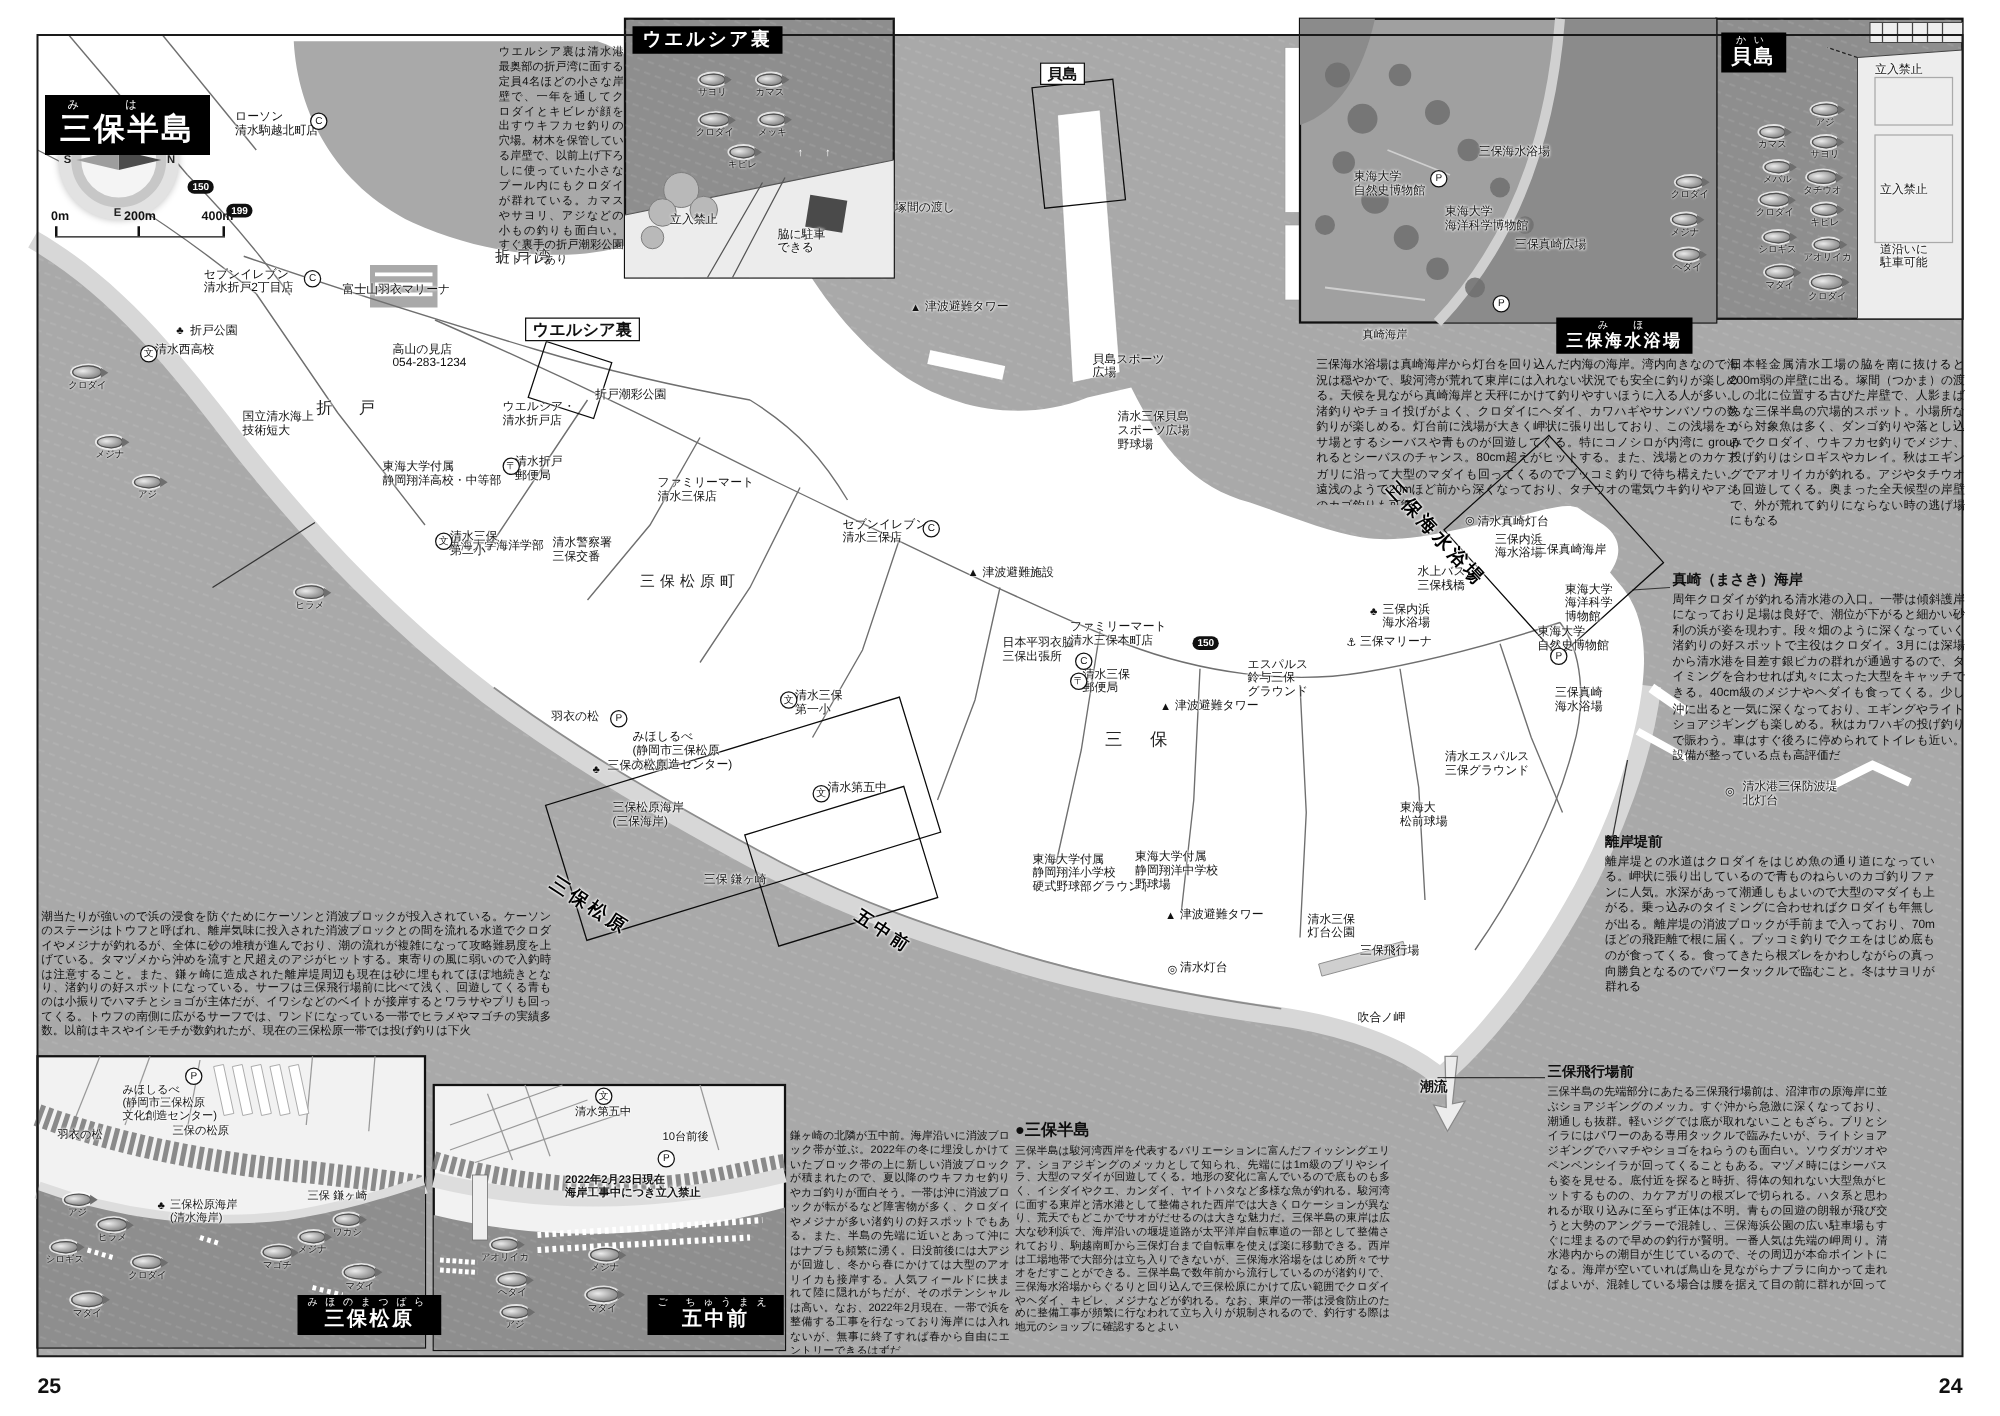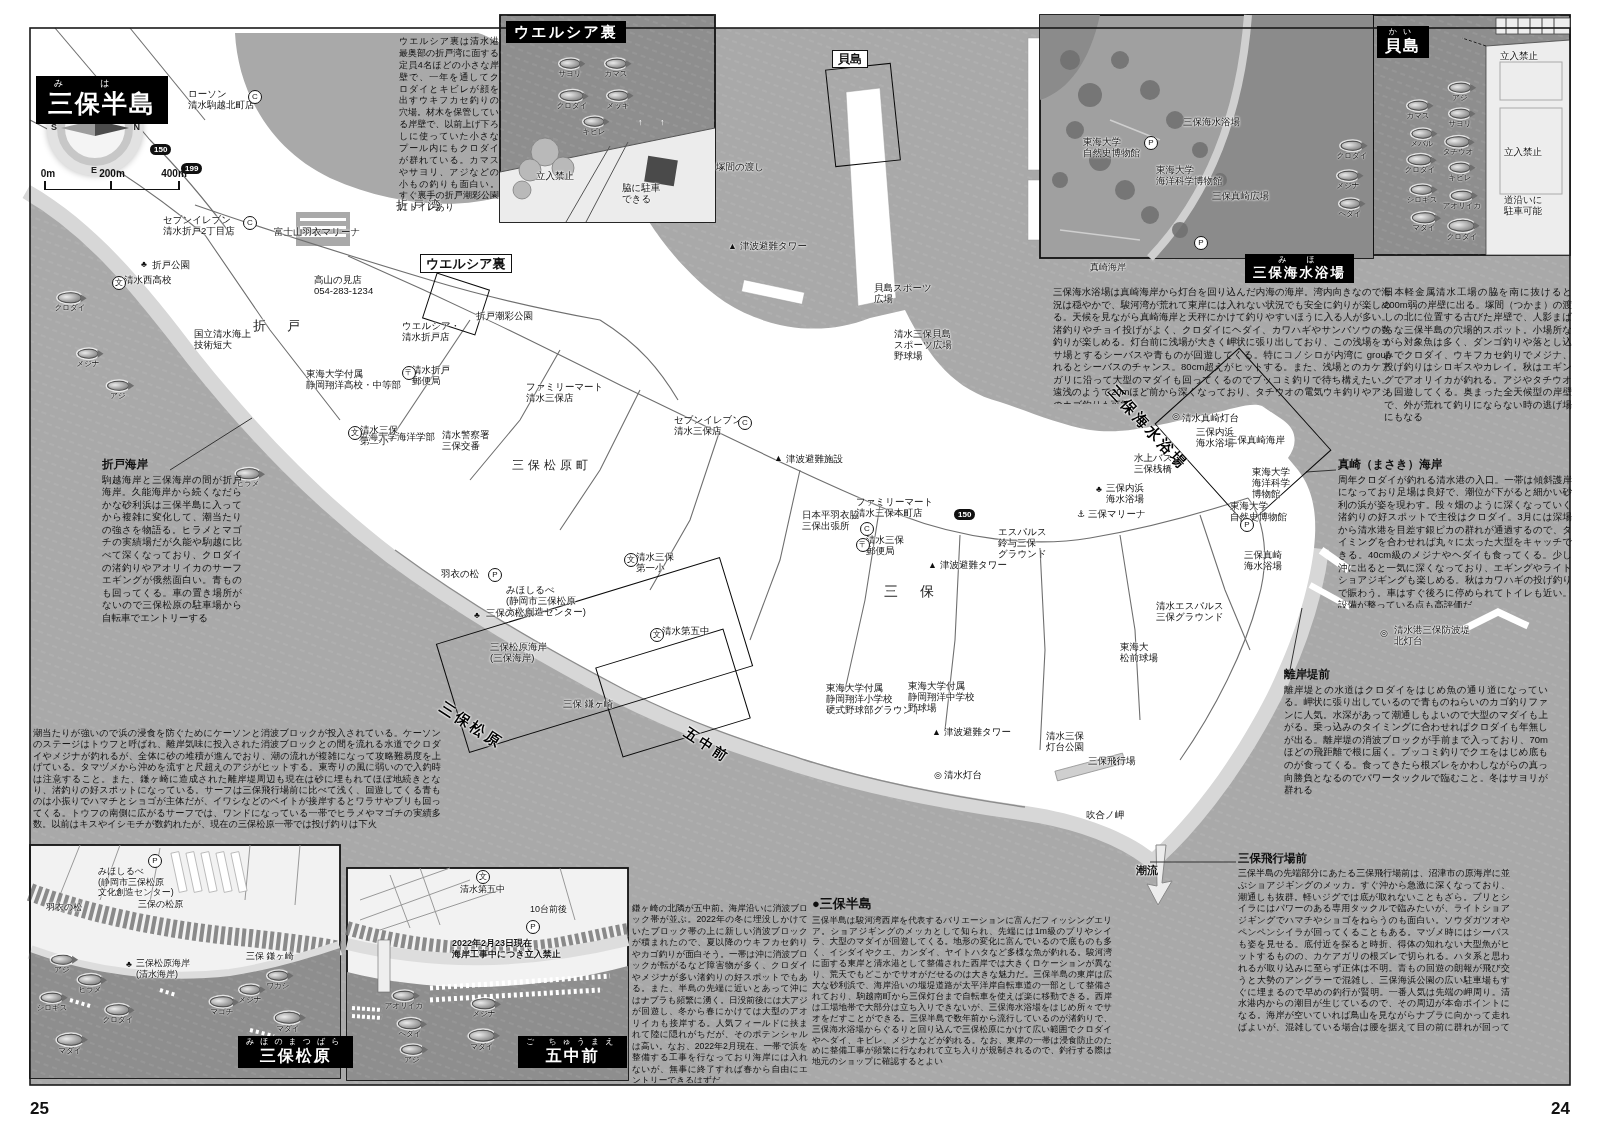--- a/index.html
+++ b/index.html
@@ -338,24 +338,20 @@
       <h4>真崎（まさき）海岸</h4>
       <div>周年クロダイが釣れる清水港の入口。一帯は傾斜護岸になっており足場は良好で、潮位が下がると細かい砂利の浜が姿を現わす。段々畑のように深くなっていく渚釣りの好スポットで主役はクロダイ。3月には深場から清水港を目差す銀ピカの群れが通過するので、タイミングを合わせれば丸々に太った大型をキャッチできる。40cm級のメジナやヘダイも食ってくる。少し沖に出ると一気に深くなっており、エギングやライトショアジギングも楽しめる。秋はカワハギの投げ釣りで賑わう。車はすぐ後ろに停められてトイレも近い。設備が整っている点も高評価だ</div>
     </div>
     <div class="tb" id="tb-rigantei">
       <h4>離岸堤前</h4>
       <div>離岸堤との水道はクロダイをはじめ魚の通り道になっている。岬状に張り出しているので青ものねらいのカゴ釣りファンに人気。水深があって潮通しもよいので大型のマダイも上がる。乗っ込みのタイミングに合わせればクロダイも年無しが出る。離岸堤の消波ブロックが手前まで入っており、70mほどの飛距離で根に届く。ブッコミ釣りでクエをはじめ底ものが食ってくる。食ってきたら根ズレをかわしながらの真っ向勝負となるのでパワータックルで臨むこと。冬はサヨリが群れる</div>
     </div>
     <div class="tb" id="tb-airfield">
       <h4>三保飛行場前</h4>
       <div>三保半島の先端部分にあたる三保飛行場前は、沼津市の原海岸に並ぶショアジギングのメッカ。すぐ沖から急激に深くなっており、潮通しも抜群。軽いジグでは底が取れないこともざら。ブリとシイラにはパワーのある専用タックルで臨みたいが、ライトショアジギングでハマチやショゴをねらうのも面白い。ソウダガツオやペンペンシイラが回ってくることもある。マヅメ時にはシーバスも姿を見せる。底付近を探ると時折、得体の知れない大型魚がヒットするものの、カケアガリの根ズレで切られる。ハタ系と思われるが取り込みに至らず正体は不明。青もの回遊の朗報が飛び交うと大勢のアングラーで混雑し、三保海浜公園の広い駐車場もすぐに埋まるので早めの釣行が賢明。一番人気は先端の岬周り。清水港内からの潮目が生じているので、その周辺が本命ポイントになる。海岸が空いていれば鳥山を見ながらナブラに向かって走ればよいが、混雑している場合は腰を据えて目の前に群れが回ってくるまで我慢する</div>
-    </div>
-    <div class="tb" id="tb-orido">
-      <h4>折戸海岸</h4>
-      <div>駒越海岸と三保海岸の間が折戸海岸。久能海岸から続くなだらかな砂利浜は三保半島に入ってから複雑に変化して、潮当たりの強さを物語る。ヒラメとマゴチの実績場だが久能や駒越に比べて深くなっており、クロダイの渚釣りやアオリイカのサーフエギングが俄然面白い。青ものも回ってくる。車の置き場所がないので三保松原の駐車場から自転車でエントリーする</div>
     </div>
     <div class="tb" id="tb-matsubara">
       <div>潮当たりが強いので浜の浸食を防ぐためにケーソンと消波ブロックが投入されている。ケーソンのステージはトウフと呼ばれ、離岸気味に投入された消波ブロックとの間を流れる水道でクロダイやメジナが釣れるが、全体に砂の堆積が進んでおり、潮の流れが複雑になって攻略難易度を上げている。タマヅメから沖めを流すと尺超えのアジがヒットする。東寄りの風に弱いので入釣時は注意すること。また、鎌ヶ崎に造成された離岸堤周辺も現在は砂に埋もれてほぼ地続きとなり、渚釣りの好スポットになっている。サーフは三保飛行場前に比べて浅く、回遊してくる青ものは小振りでハマチとショゴが主体だが、イワシなどのベイトが接岸するとワラサやブリも回ってくる。トウフの南側に広がるサーフでは、ワンドになっている一帯でヒラメやマゴチの実績多数。以前はキスやイシモチが数釣れたが、現在の三保松原一帯では投げ釣りは下火</div>
     </div>
     <div class="tb" id="tb-gochumae">
       <div>鎌ヶ崎の北隣が五中前。海岸沿いに消波ブロック帯が並ぶ。2022年の冬に埋没しかけていたブロック帯の上に新しい消波ブロックが積まれたので、夏以降のウキフカセ釣りやカゴ釣りが面白そう。一帯は沖に消波ブロックが転がるなど障害物が多く、クロダイやメジナが多い渚釣りの好スポットでもある。また、半島の先端に近いとあって沖にはナブラも頻繁に湧く。日没前後には大アジが回遊し、冬から春にかけては大型のアオリイカも接岸する。人気フィールドに挟まれて陸に隠れがちだが、そのポテンシャルは高い。なお、2022年2月現在、一帯で浜を整備する工事を行なっており海岸には入れないが、無事に終了すれば春から自由にエントリーできるはずだ</div>
     </div>
     <div class="tb" id="tb-miho">
       <h4>●三保半島</h4>
       <div>三保半島は駿河湾西岸を代表するバリエーションに富んだフィッシングエリア。ショアジギングのメッカとして知られ、先端には1m級のブリやシイラ、大型のマダイが回遊してくる。地形の変化に富んでいるので底ものも多く、イシダイやクエ、カンダイ、ヤイトハタなど多様な魚が釣れる。駿河湾に面する東岸と清水港として整備された西岸では大きくロケーションが異なり、荒天でもどこかでサオがだせるのは大きな魅力だ。三保半島の東岸は広大な砂利浜で、海岸沿いの堰堤道路が太平洋岸自転車道の一部として整備されており、駒越南町から三保灯台まで自転車を使えば楽に移動できる。西岸は工場地帯で大部分は立ち入りできないが、三保海水浴場をはじめ所々でサオをだすことができる。三保半島で数年前から流行しているのが渚釣りで、三保海水浴場からぐるりと回り込んで三保松原にかけて広い範囲でクロダイやヘダイ、キビレ、メジナなどが釣れる。なお、東岸の一帯は浸食防止のために整備工事が頻繁に行なわれて立ち入りが規制されるので、釣行する際は地元のショップに確認するとよい</div>

